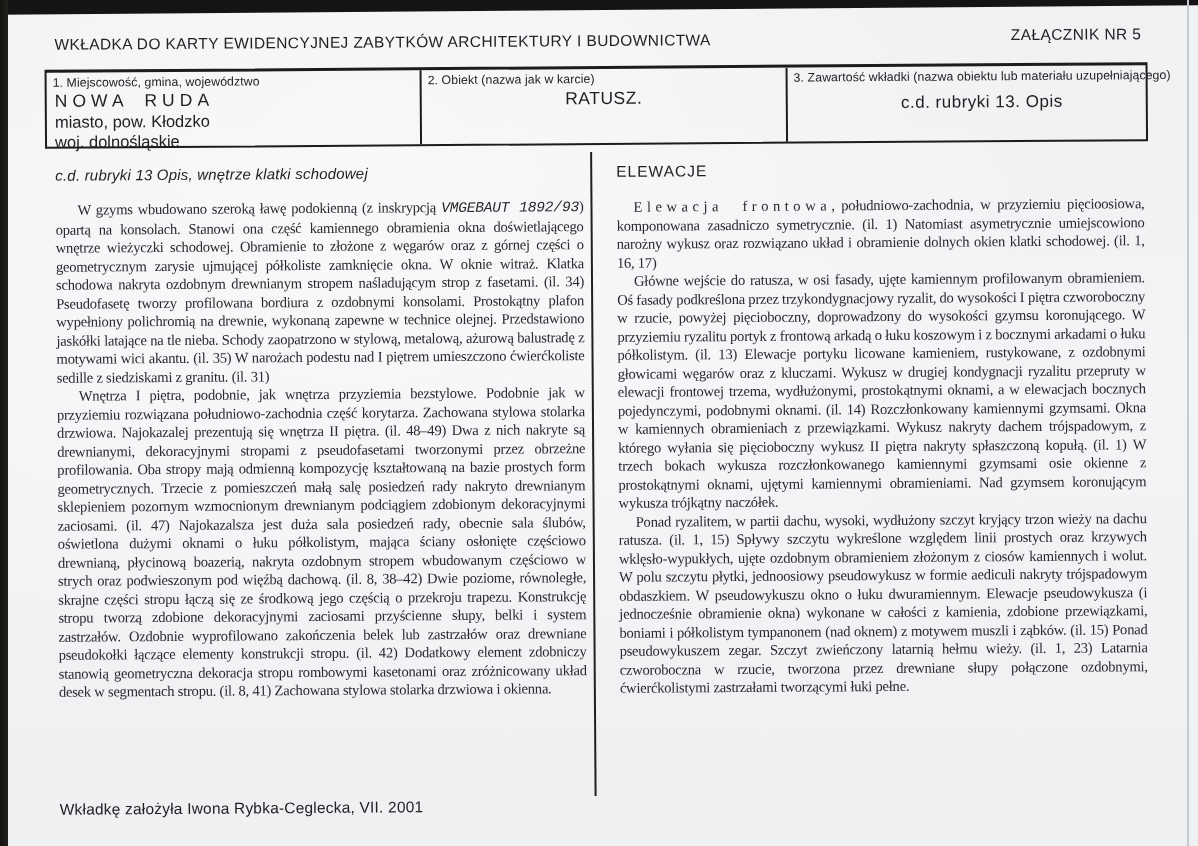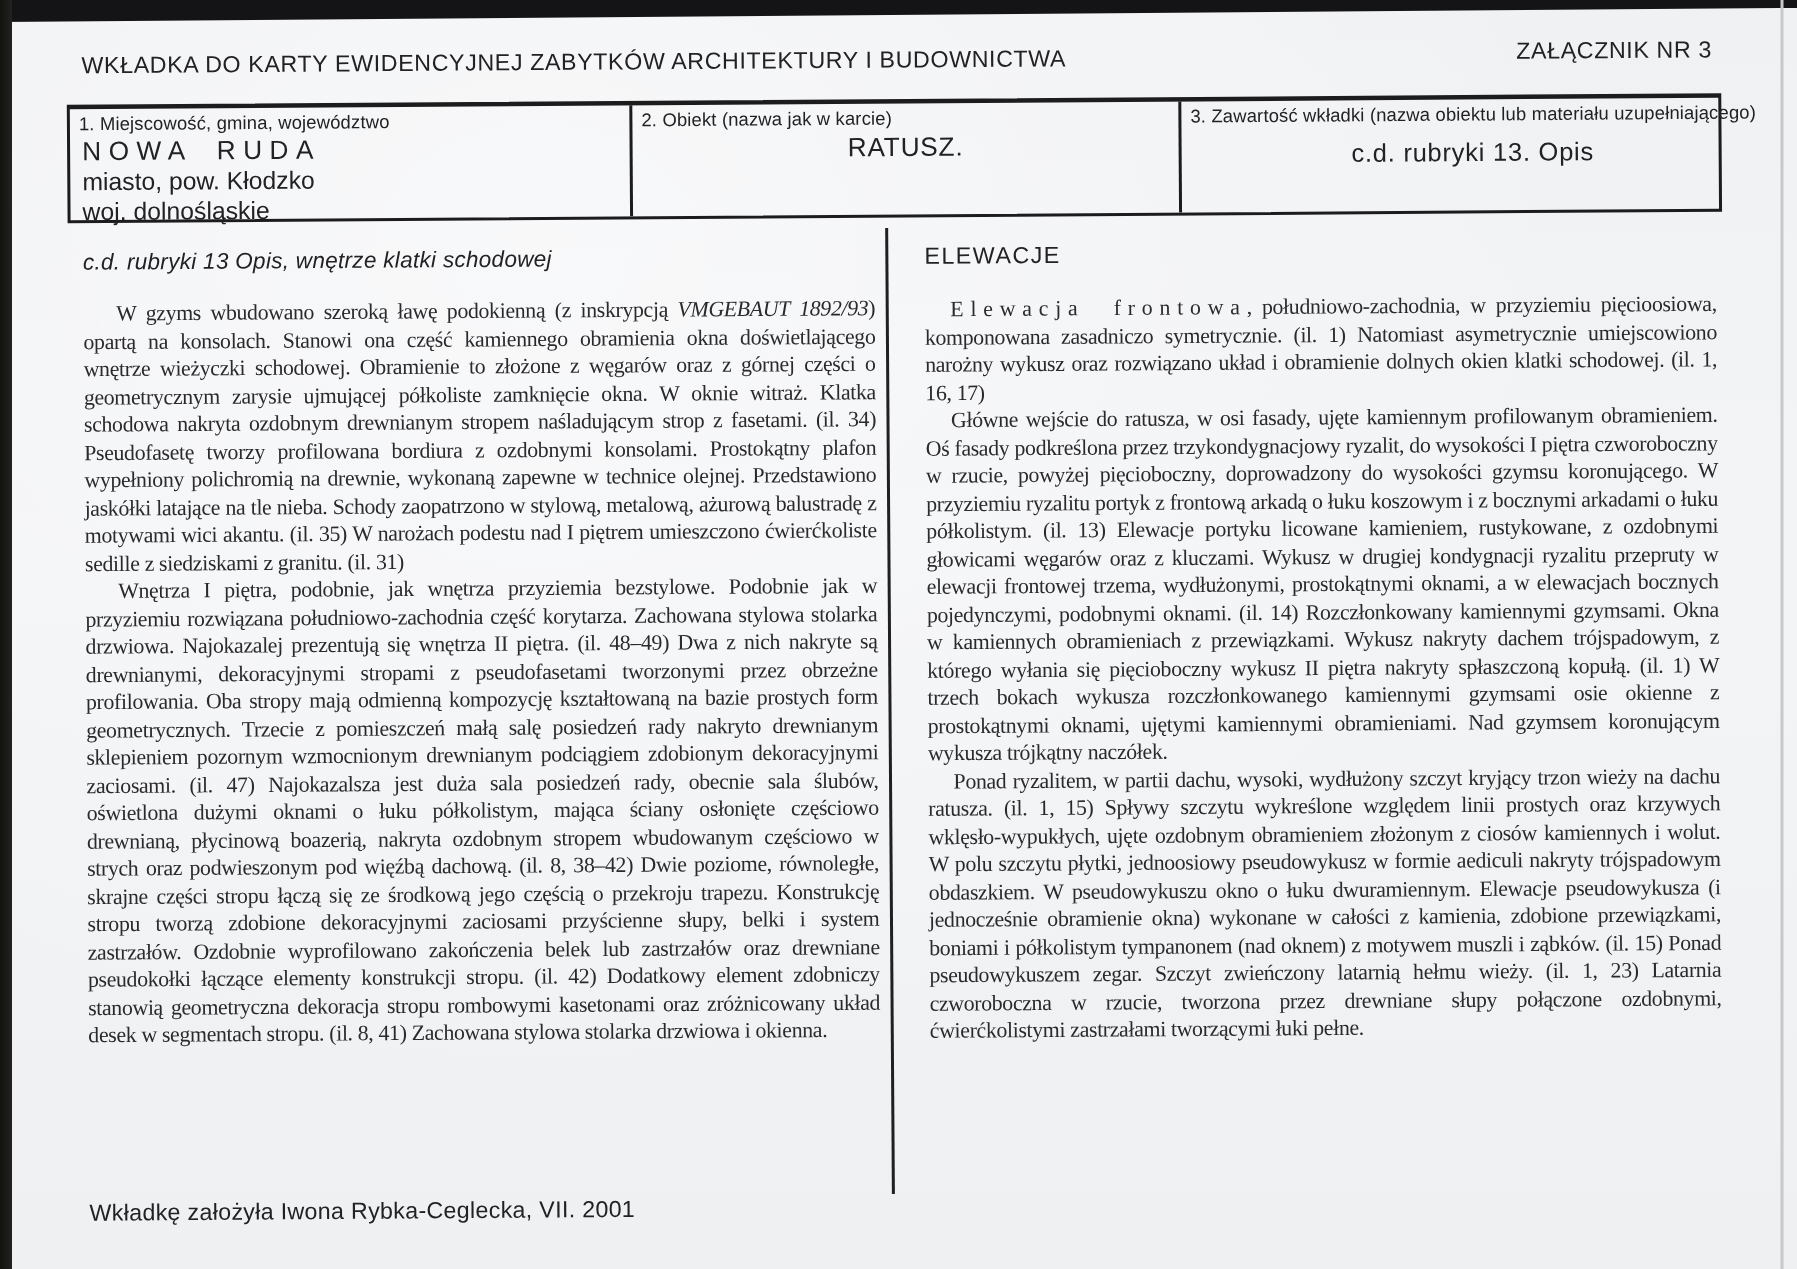--- a/index.html
+++ b/index.html
@@ -89,39 +89,39 @@
   }
   .body-text{margin-top:17px;}
   .para{
     margin:0;
     font-family:"Liberation Serif", serif;
     font-size:14.6px;line-height:18.5px;letter-spacing:-0.25px;
     color:var(--body-ink);
     text-align:justify;text-indent:22px;
   }
   .col-right .para{text-indent:17px;}
-  .seg-italic{font-style:italic;}
+  .seg-italic{font-style:italic;font-family:Liberation Mono, monospace;}
   .seg-spaced{letter-spacing:4.5px;word-spacing:8px;}
   .footer-note{
     position:absolute;left:57px;top:797px;
     font-size:15.5px;letter-spacing:.2px;white-space:nowrap;
   }
 </style>
 </head>
 <body>
 
 <div class="paper"></div>
 <div class="scan-top-band"></div>
 <div class="scan-left-strip"></div>
 <div class="page-edge-line"></div>
 
 <div class="content">
 
   <div class="doc-title">WKŁADKA DO KARTY EWIDENCYJNEJ ZABYTKÓW ARCHITEKTURY I BUDOWNICTWA</div>
-  <div class="annex">ZAŁĄCZNIK NR 3</div>
+  <div class="annex">ZAŁĄCZNIK NR 5</div>
 
   <div class="info-table">
     <div class="cell cell-locality">
       <div class="cell-label">1. Miejscowość, gmina, województwo</div>
       <div class="locality-name">NOWA RUDA</div>
       <div class="locality-line">miasto, pow. Kłodzko</div>
       <div class="locality-line">woj. dolnośląskie</div>
     </div>
     <div class="cell cell-object">
       <div class="cell-label">2. Obiekt (nazwa jak w karcie)</div>

